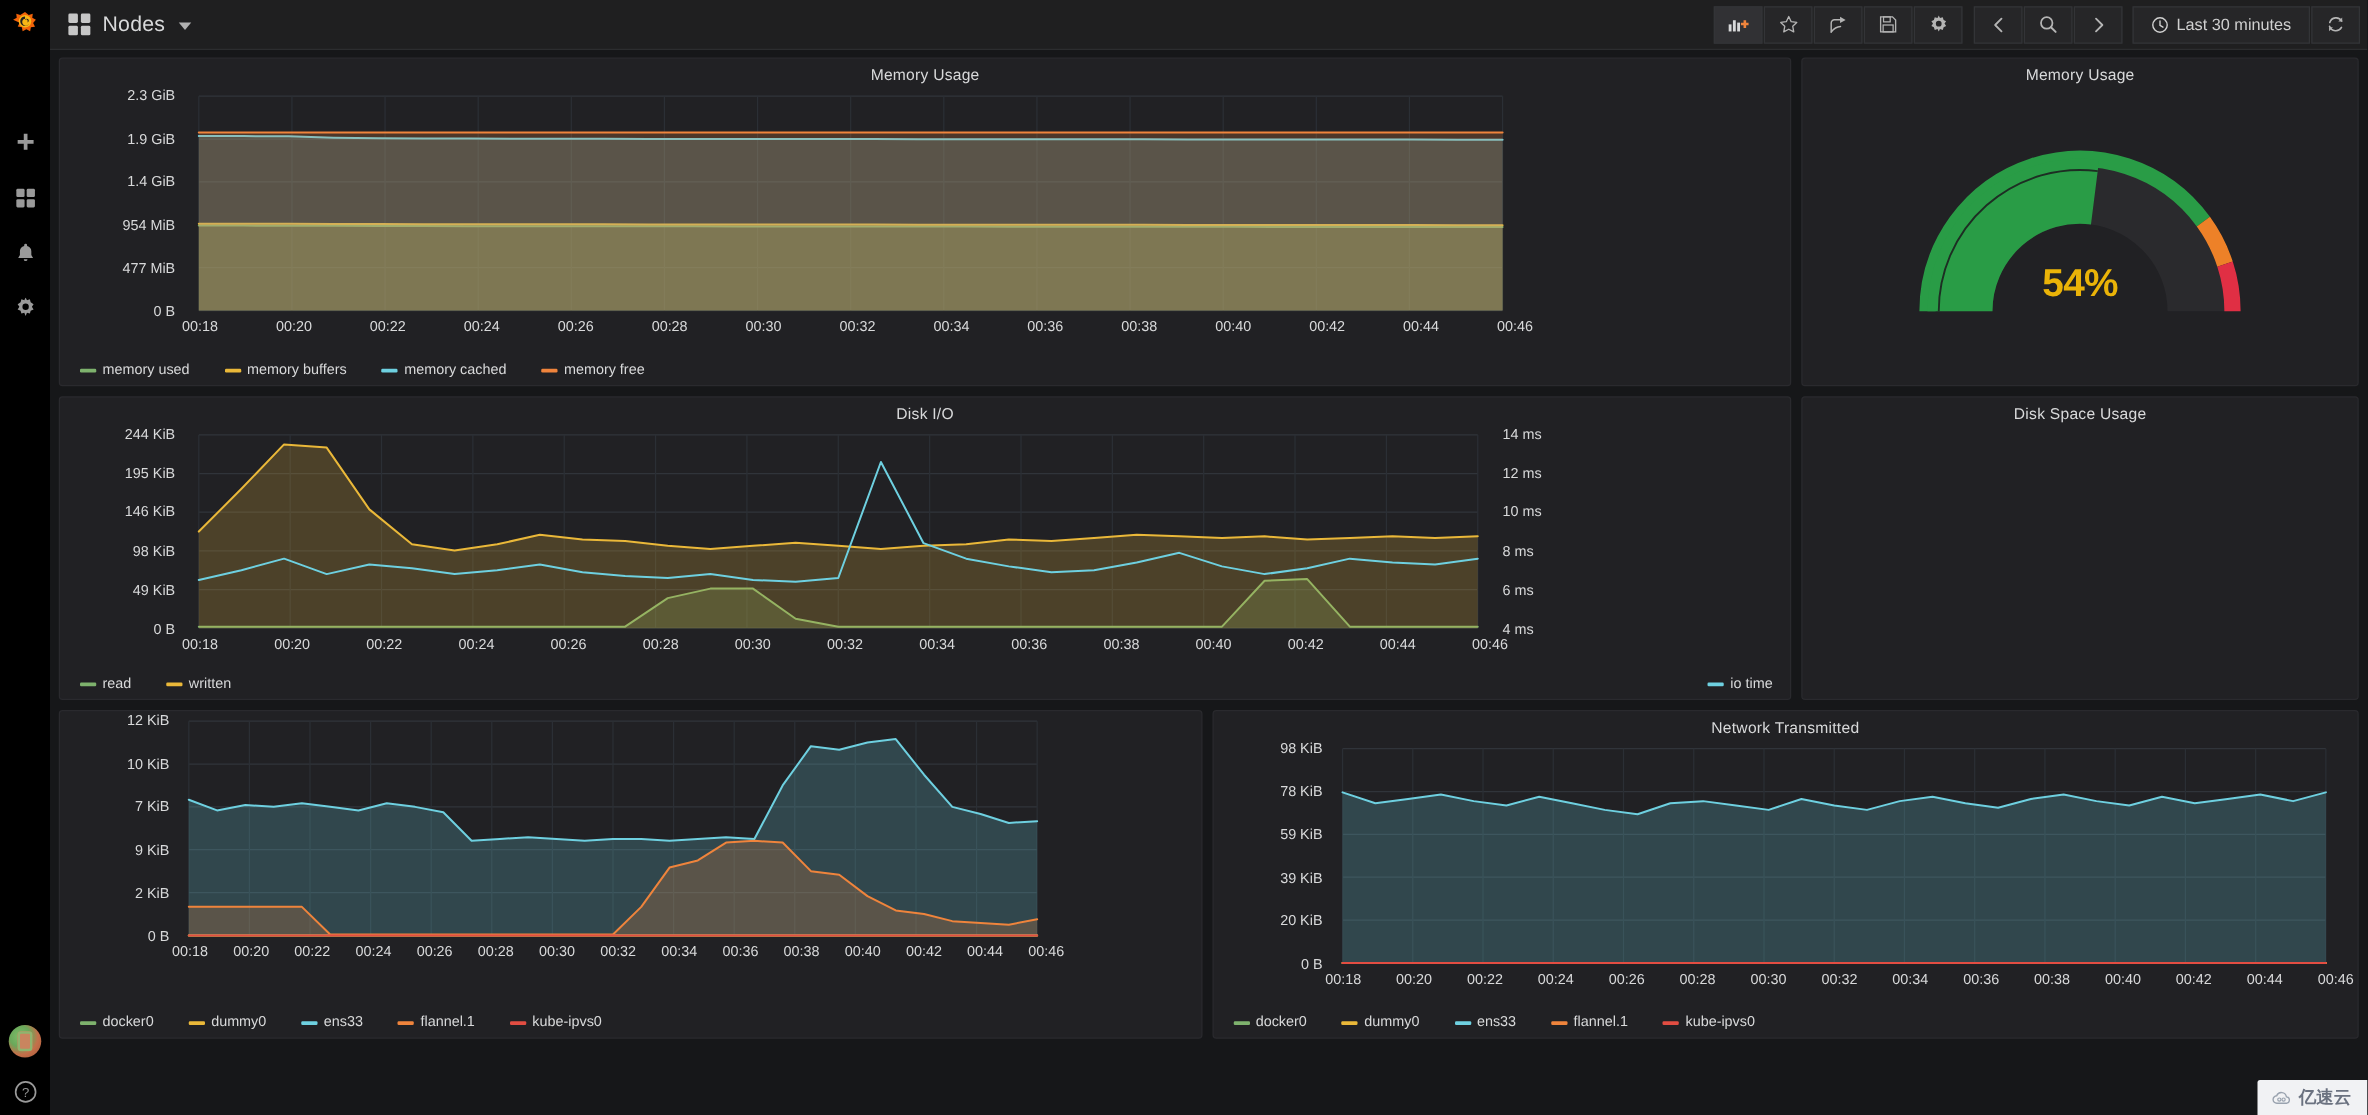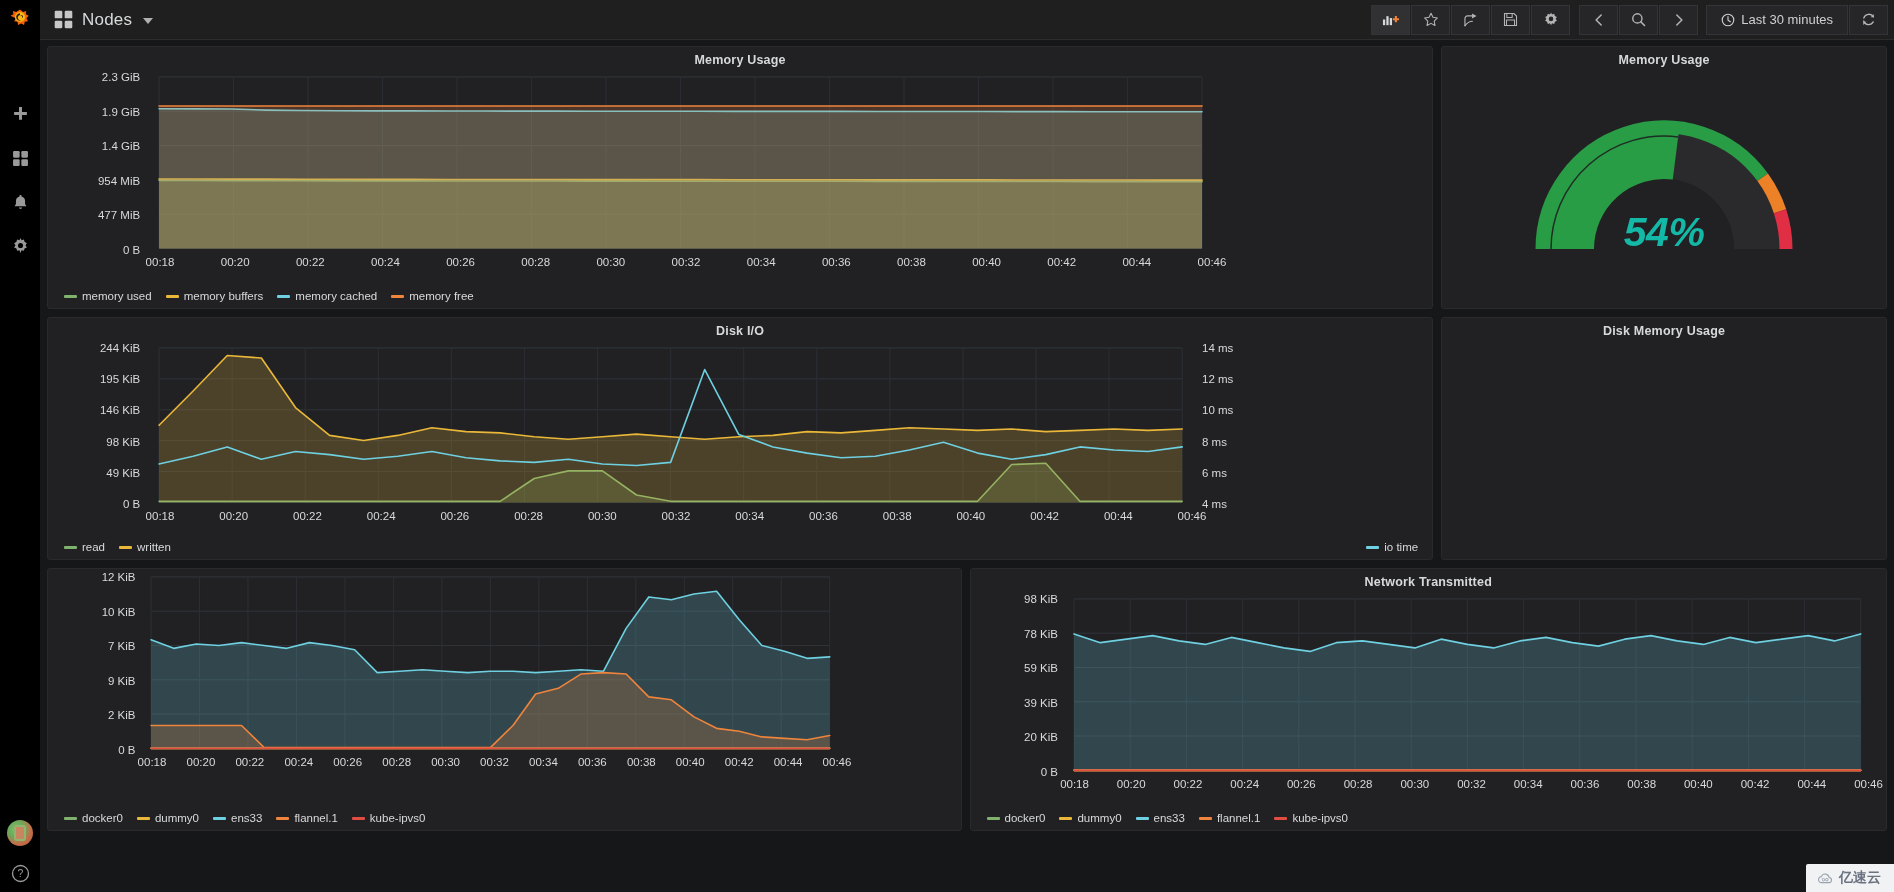--- a/index.html
+++ b/index.html
@@ -78,53 +78,52 @@
   .row { display: flex; gap: 8px; margin-bottom: 8px; }
 
   .panel {
     background: #212124;
     border: 1px solid #2a2a2e;
     border-radius: 3px;
     display: flex; flex-direction: column;
     position: relative;
   }
   .panel-title {
-    text-align: center; font-size: 12.5px; font-weight: bold;
+    text-align: center; font-size: 12.5px; font-weight: normal;
     color: #d8d9da; padding: 6px 0 2px 0; letter-spacing: .2px;
   }
   .panel-body { flex: 1; position: relative; min-height: 0; }
 
   
   .graph-wrap { position: absolute; inset: 0; }
   .axis-lbl {
     position: absolute; font-size: 11.5px; color: #d8d9da;
     white-space: nowrap;
   }
   .y-lbl { text-align: right; transform: translateY(-50%); }
   .y-lbl-r { text-align: right; transform: translateY(-50%); }
   .x-lbl { transform: translateX(-50%); }
 
   .legend {
-    display: flex; align-items: center; gap: 14px;
+    display: flex; align-items: center; gap: 28px;
     padding: 4px 0 6px 16px; font-size: 11.5px; color: #d8d9da;
   }
   .legend.right { justify-content: flex-end; padding-right: 14px; }
   .lg-item { display: flex; align-items: center; gap: 5px; white-space: nowrap; }
   .lg-swatch { width: 13px; height: 3px; border-radius: 1px; display: inline-block; }
   .legend-row { display: flex; align-items: center; }
   .legend-row .legend { padding-bottom: 6px; }
   .legend-row .legend.right { margin-left: auto; }
 
   
   .gauge-body { display: flex; align-items: center; justify-content: center; }
   .gauge-val {
     position: absolute; left: 0; right: 0;
-    text-align: center; font-size: 41px; font-weight: bold; color: #14b8a6;
+    text-align: center; font-size: 31px; font-weight: bold; color: #eab308;
     letter-spacing: -.5px;
-    font-style: italic;
   }
 
   
   .watermark {
     position: absolute; right: 0; bottom: 0;
     background: #f1f2f4; color: #6b7280;
     display: flex; align-items: center; gap: 5px;
     padding: 5px 13px 5px 11px;
     font-size: 14px; font-weight: bold;
     border-top-left-radius: 2px;
@@ -438,21 +437,21 @@
             <div class="legend right" id="lg-disk-r">
                 <div class="lg-item">
                   <span class="lg-swatch" style="background: rgb(110, 208, 224);"></span>
                   <span>io time</span>
                 </div>
               </div>
           </div>
         </div>
 
         <div class="panel" style="width:449px;height:243px">
-          <div class="panel-title">Disk Memory Usage</div>
+          <div class="panel-title">Disk Space Usage</div>
         </div>
       </div>
 
       <div class="row">
 
         <div class="panel" style="width:921px;height:263px">
           <div class="panel-body">
             <svg class="graph-wrap" id="g-nrx" viewBox="0 0 921 205" preserveAspectRatio="none">
                 <line x1="104" y1="8" x2="789" y2="8" stroke="#30343a" stroke-width="1" vector-effect="non-scaling-stroke"></line>
                 <line x1="104" y1="42.6" x2="789" y2="42.6" stroke="#30343a" stroke-width="1" vector-effect="non-scaling-stroke"></line>

